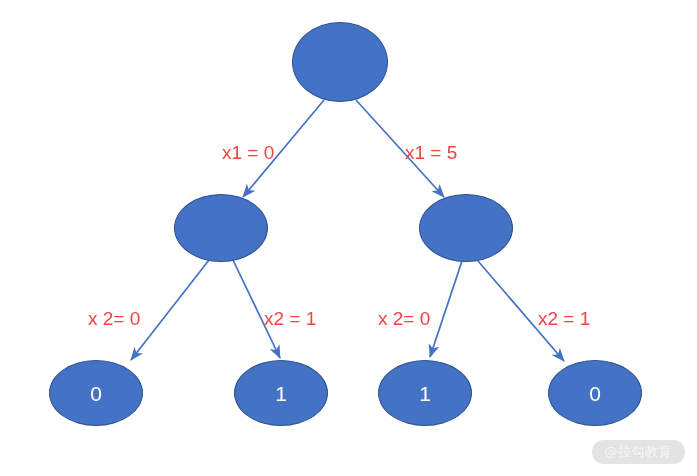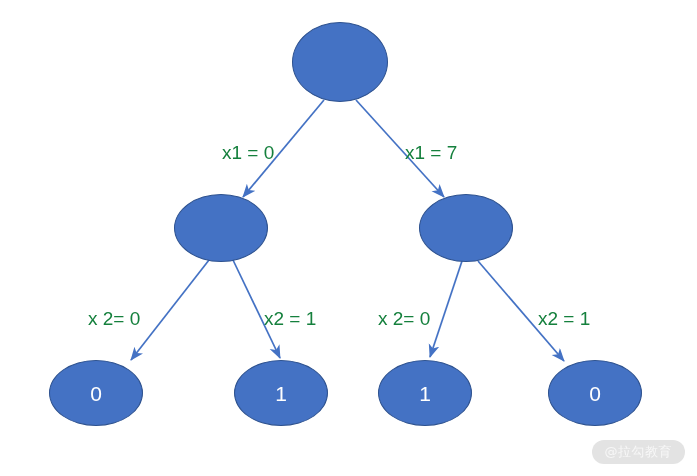--- a/index.html
+++ b/index.html
@@ -35,21 +35,21 @@
     justify-content: center;
     color: #ffffff;
     font-family: "Liberation Sans", sans-serif;
     font-size: 21px;
     font-weight: 400;
     line-height: 1;
     z-index: 2;
   }
   .edge-label {
     position: absolute;
-    color: #15803d;
+    color: #ef4444;
     font-family: "Liberation Sans", sans-serif;
     font-size: 19px;
     line-height: 1;
     white-space: pre;
     z-index: 3;
   }
   #watermark {
     position: absolute;
     right: 12px;
     bottom: 12px;
@@ -103,21 +103,21 @@
       </div>
       <div class="node" style="left: 378px; top: 360px; width: 94px; height: 66px;">
         <span>1</span>
       </div>
       <div class="node" style="left: 548px; top: 360px; width: 94px; height: 66px;">
         <span>0</span>
       </div>
     </div>
   <div id="labels-layer">
       <div class="edge-label" style="left: 222px; top: 143px;">x1 = 0</div>
-      <div class="edge-label" style="left: 405px; top: 143px;">x1 = 7</div>
+      <div class="edge-label" style="left: 405px; top: 143px;">x1 = 5</div>
       <div class="edge-label" style="left: 88px; top: 309px;">x 2= 0</div>
       <div class="edge-label" style="left: 264px; top: 309px;">x2 = 1</div>
       <div class="edge-label" style="left: 378px; top: 309px;">x 2= 0</div>
       <div class="edge-label" style="left: 538px; top: 309px;">x2 = 1</div>
     </div>
 
   <div id="watermark">@拉勾教育</div>
 
 </div>
 

